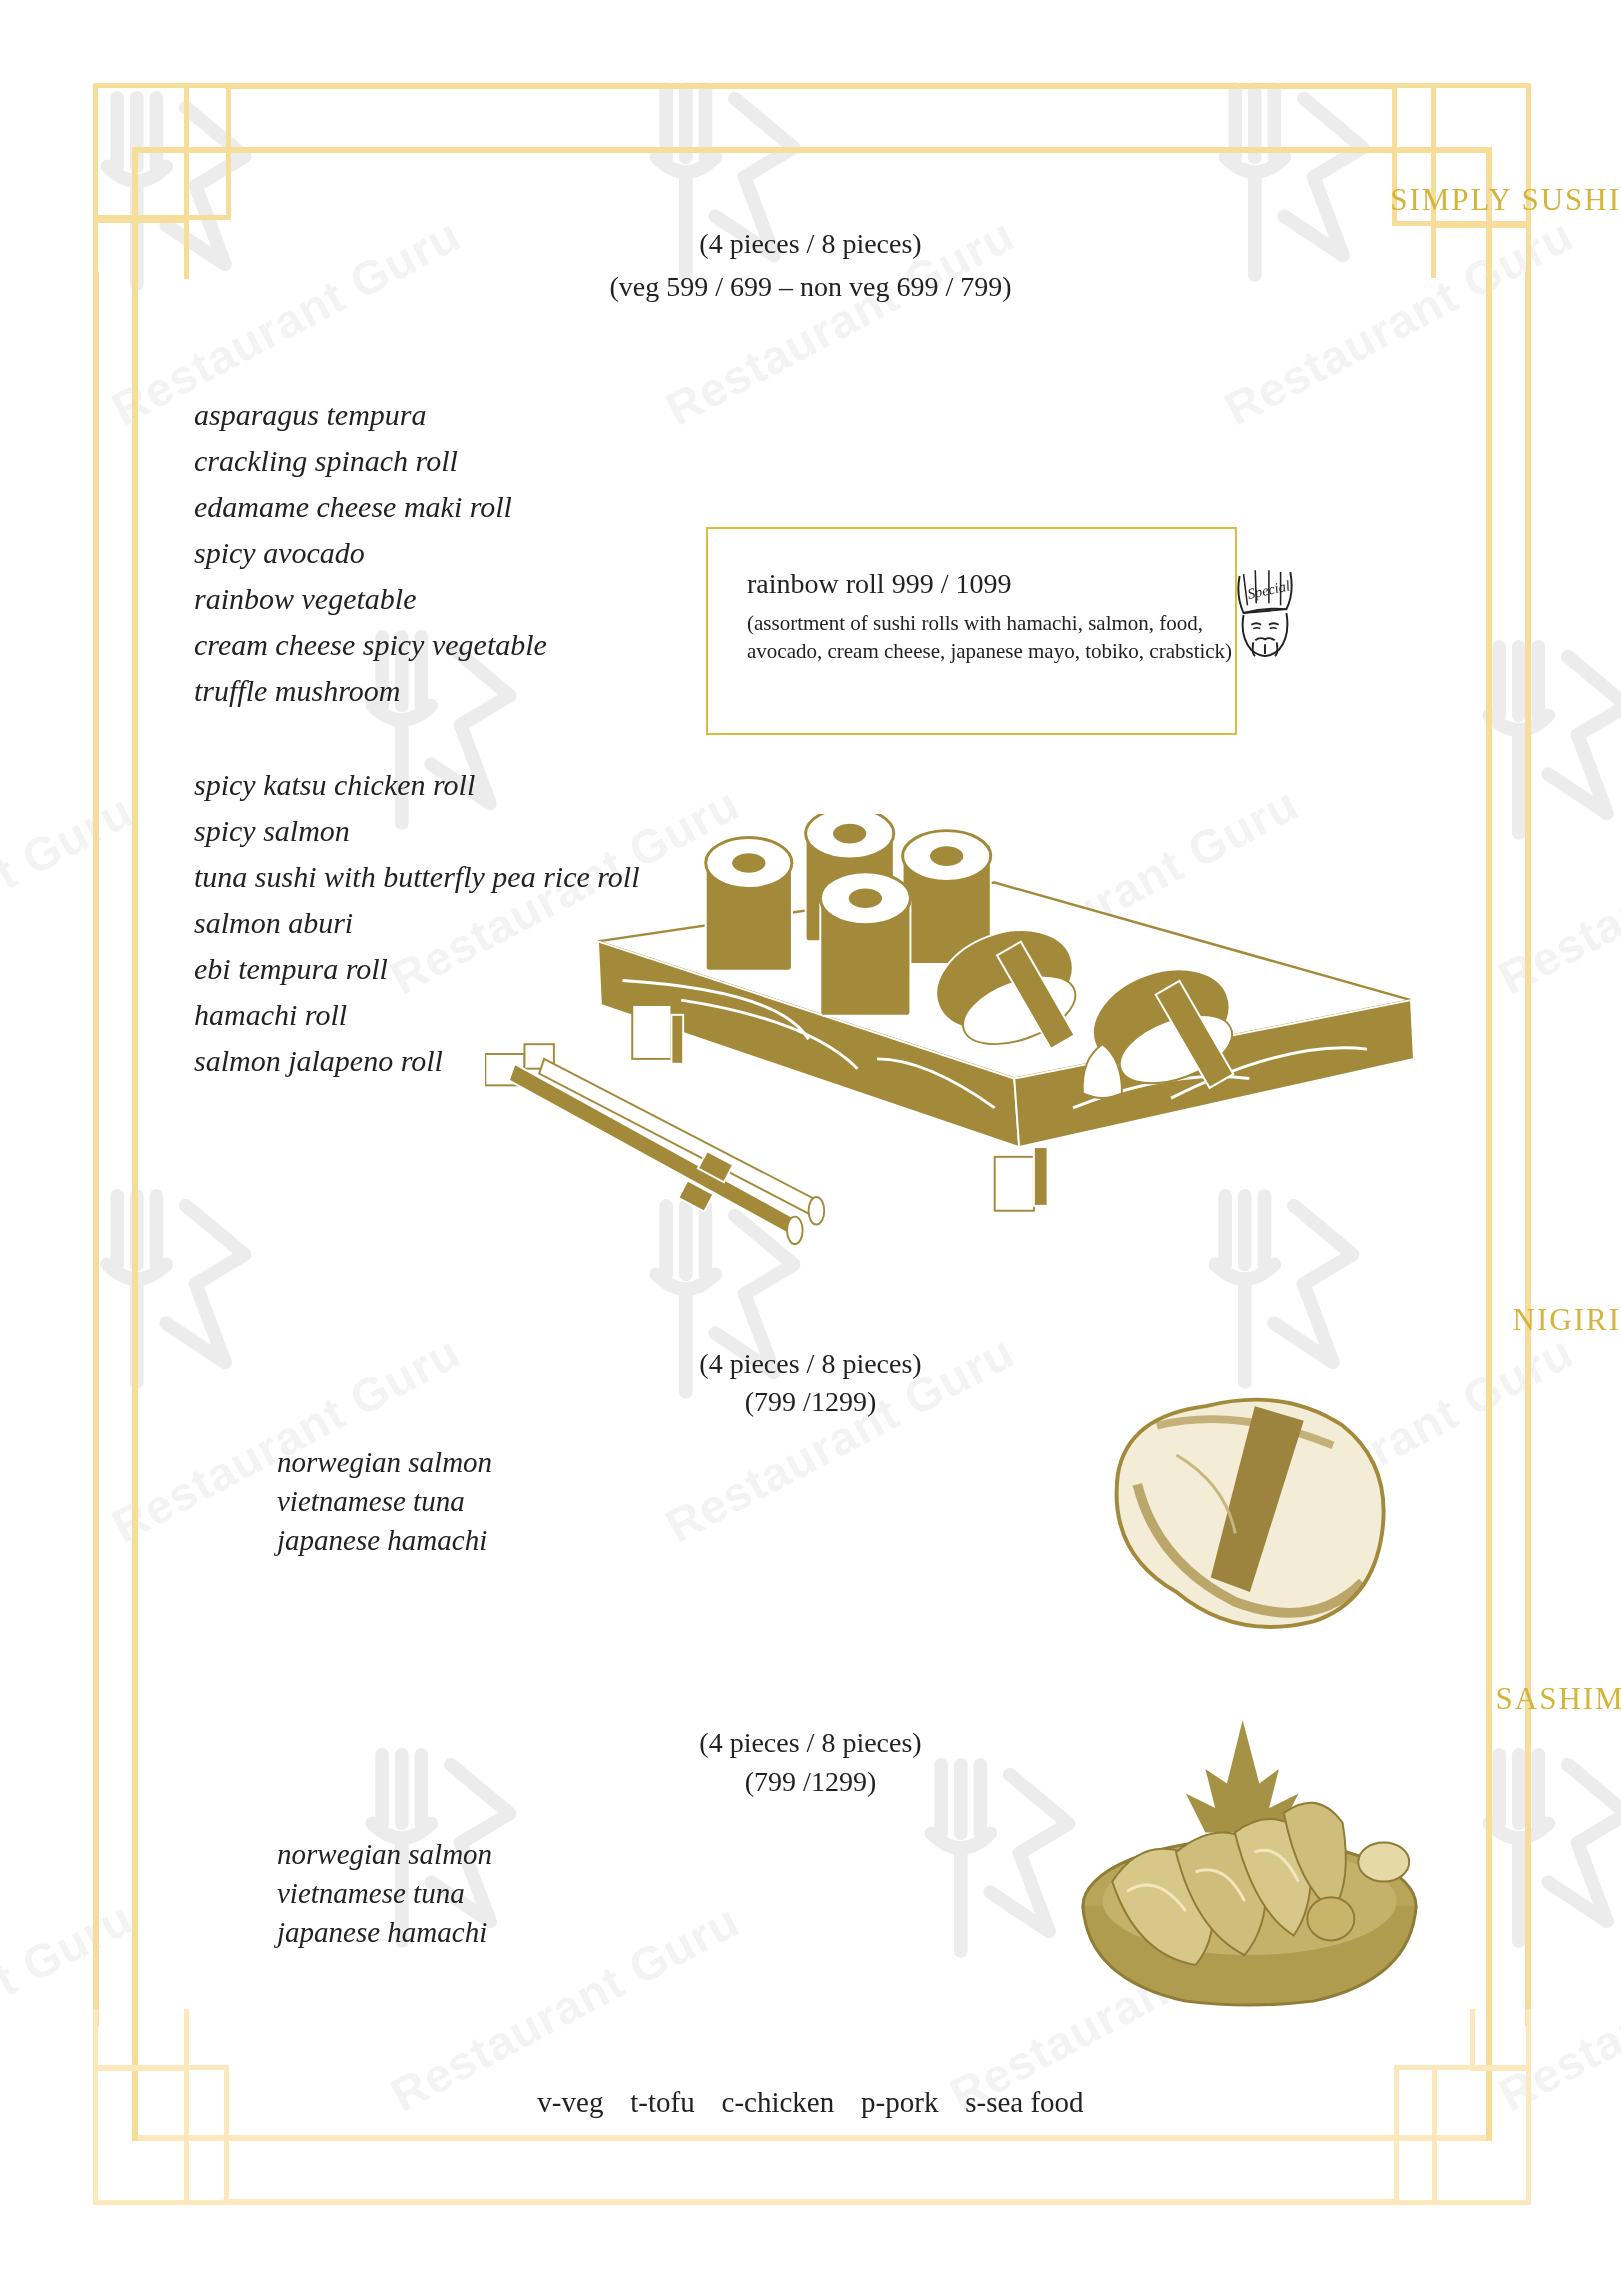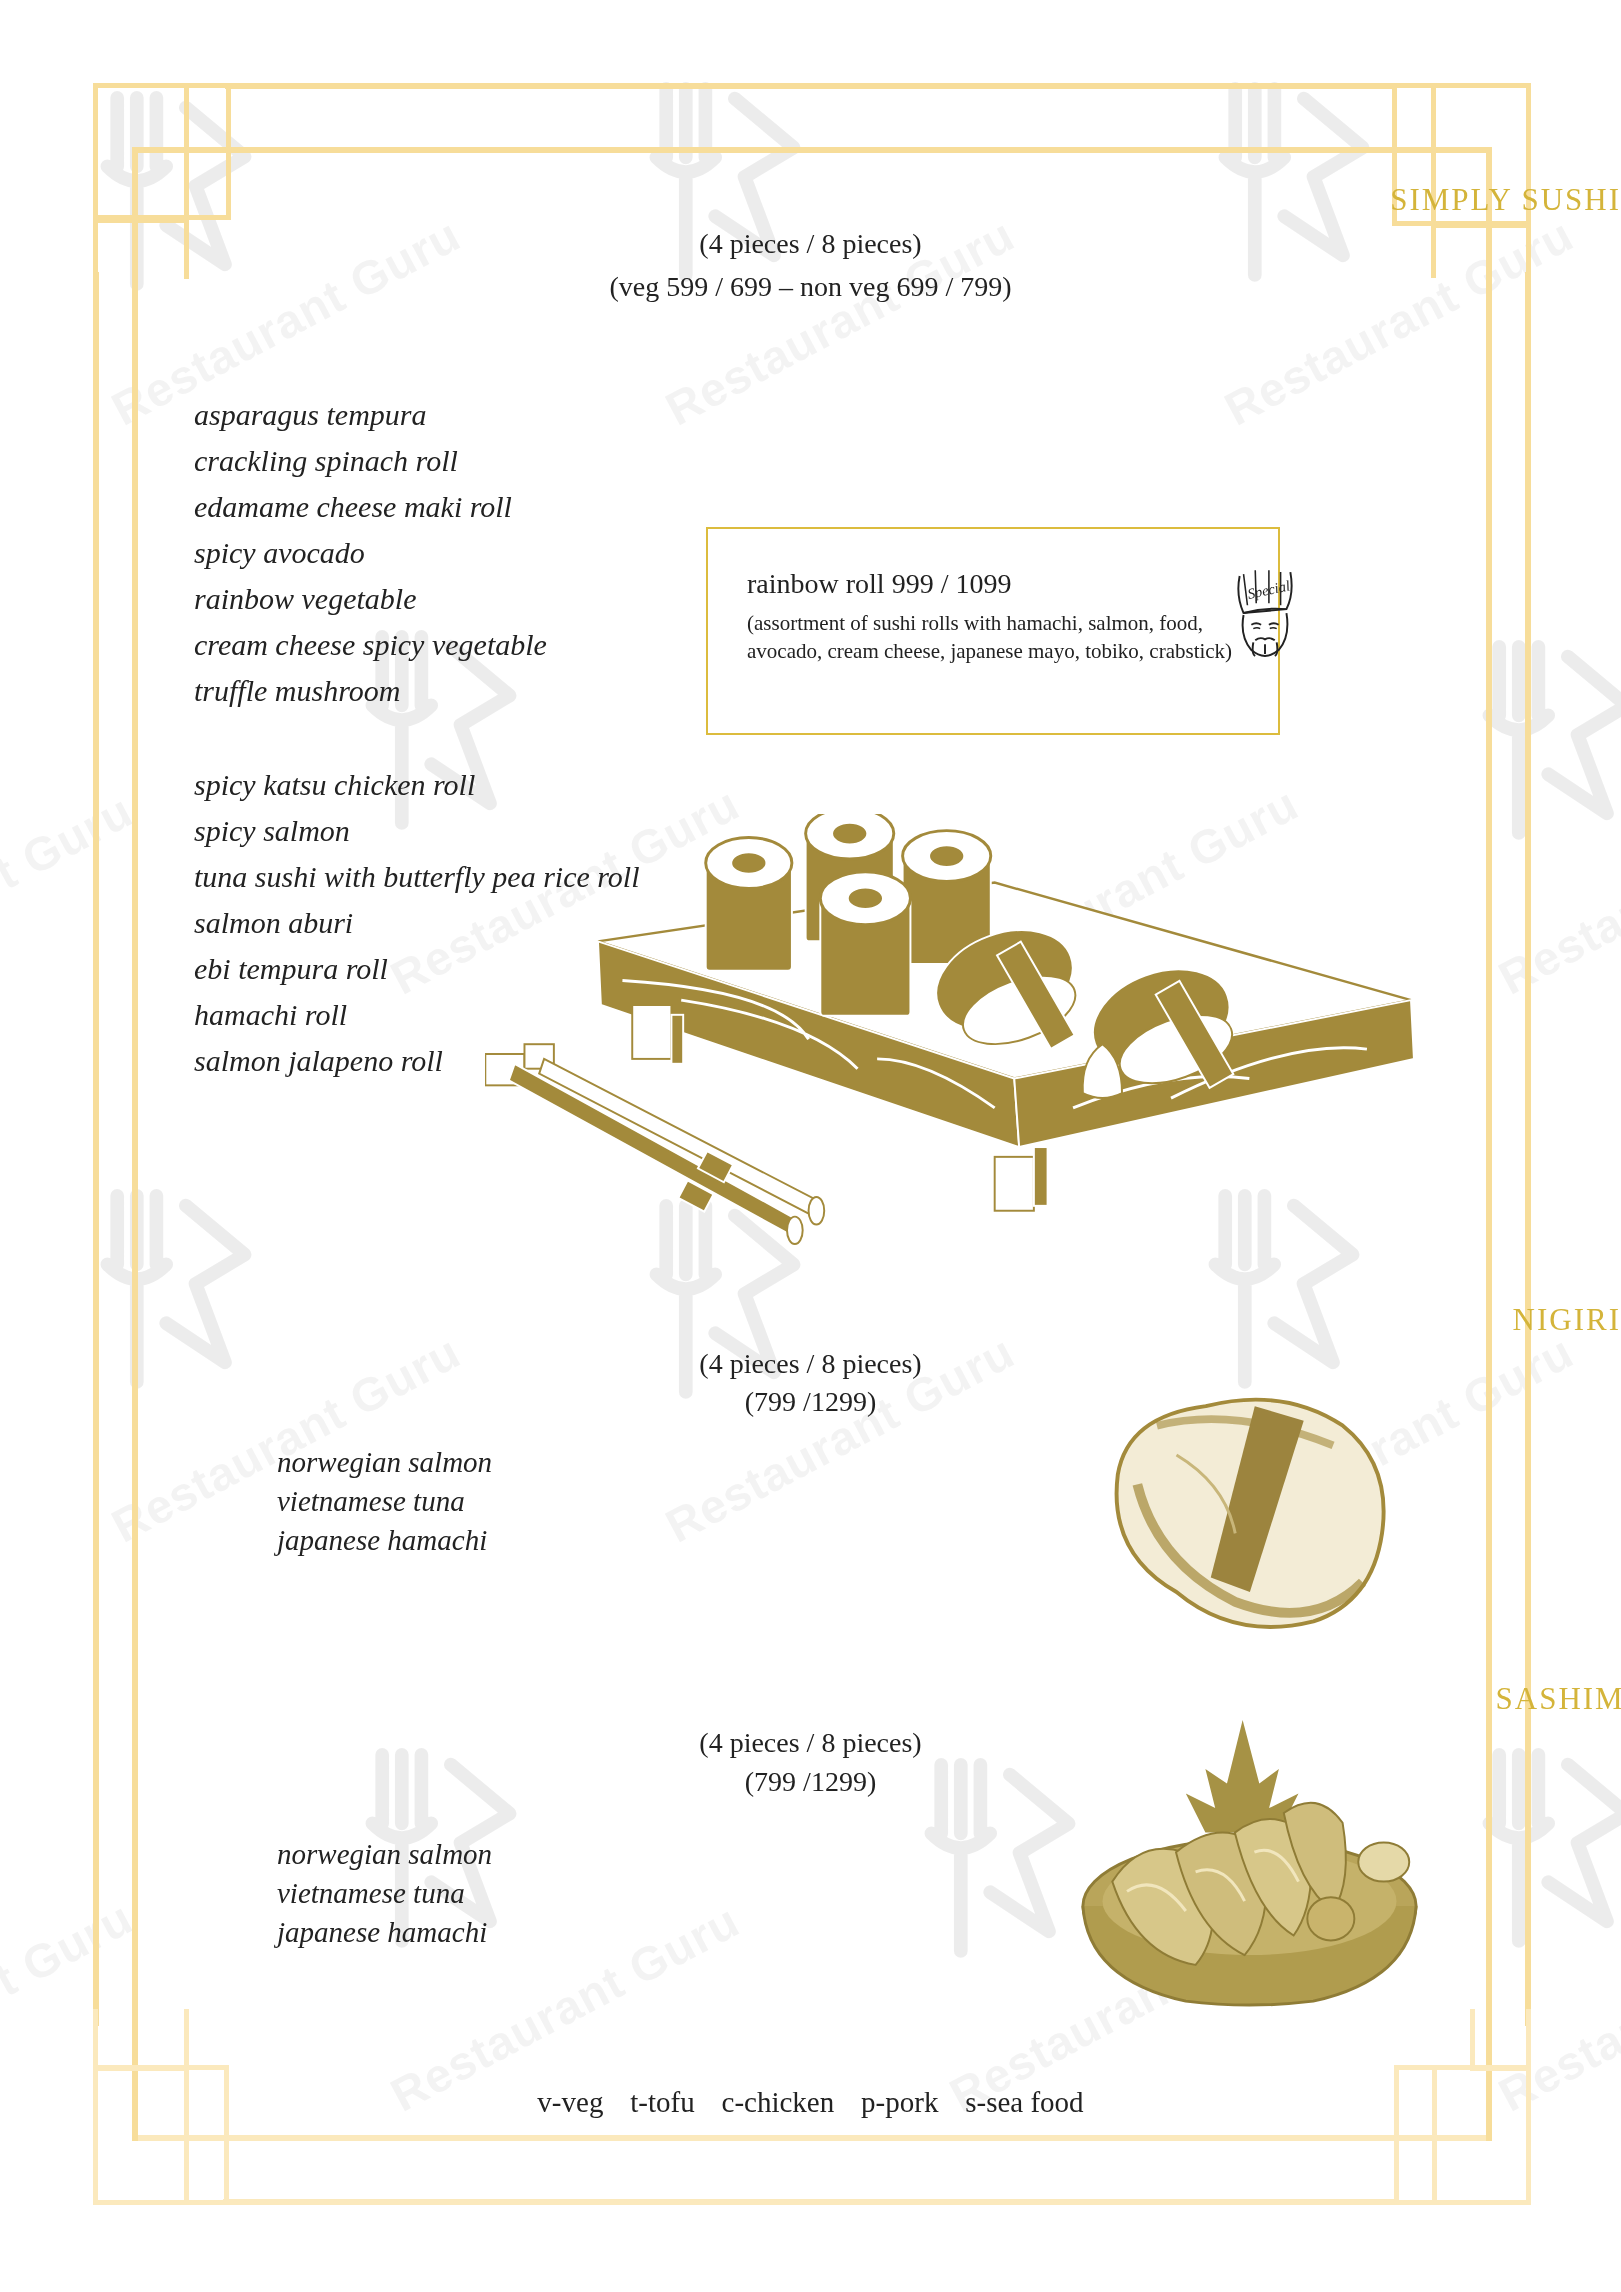--- a/index.html
+++ b/index.html
@@ -13,21 +13,21 @@
   .wm { position:absolute; font-family:"Liberation Sans","DejaVu Sans",sans-serif; font-weight:bold;
         color:rgba(120,120,120,0.09); font-size:47px; transform:rotate(-28deg); white-space:nowrap;
         letter-spacing:1px; }
   .wm-logo { position:absolute; opacity:0.07; }
   .heading { position:absolute; left:0; width:1621px; text-align:right; color:#d4b43a;
              font-size:31px; letter-spacing:2px; }
   .sub { position:absolute; left:0; width:1621px; text-align:center; font-size:28px; color:#222; }
   .list { position:absolute; margin:0; padding:0; list-style:none; font-size:30px; color:#222; }
   .list li { height:46px; line-height:46px; white-space:nowrap;font-style:italic; }
   .list.small li { height:39px; line-height:39px; font-size:29px; }
-  .special-box { position:absolute; left:706px; top:527px; width:574px; height:208px;
+  .special-box { position:absolute; left:706px; top:527px; width:531px; height:208px;
                  border:2.9px solid #dcbc3d; box-sizing:border-box; }
   .special-title { position:absolute; left:39px; top:39px; font-size:28px; color:#222; }
   .special-desc { position:absolute; left:39px; top:80px; width:510px; font-size:21px; line-height:28px; color:#222; }
   .legend { position:absolute; top:2086px; left:0; width:1621px; text-align:center; font-size:29px; color:#222; word-spacing:0; }
   .legend span { margin:0 9.8px; }
 </style>
 </head>
 <body>
 
 <div>

